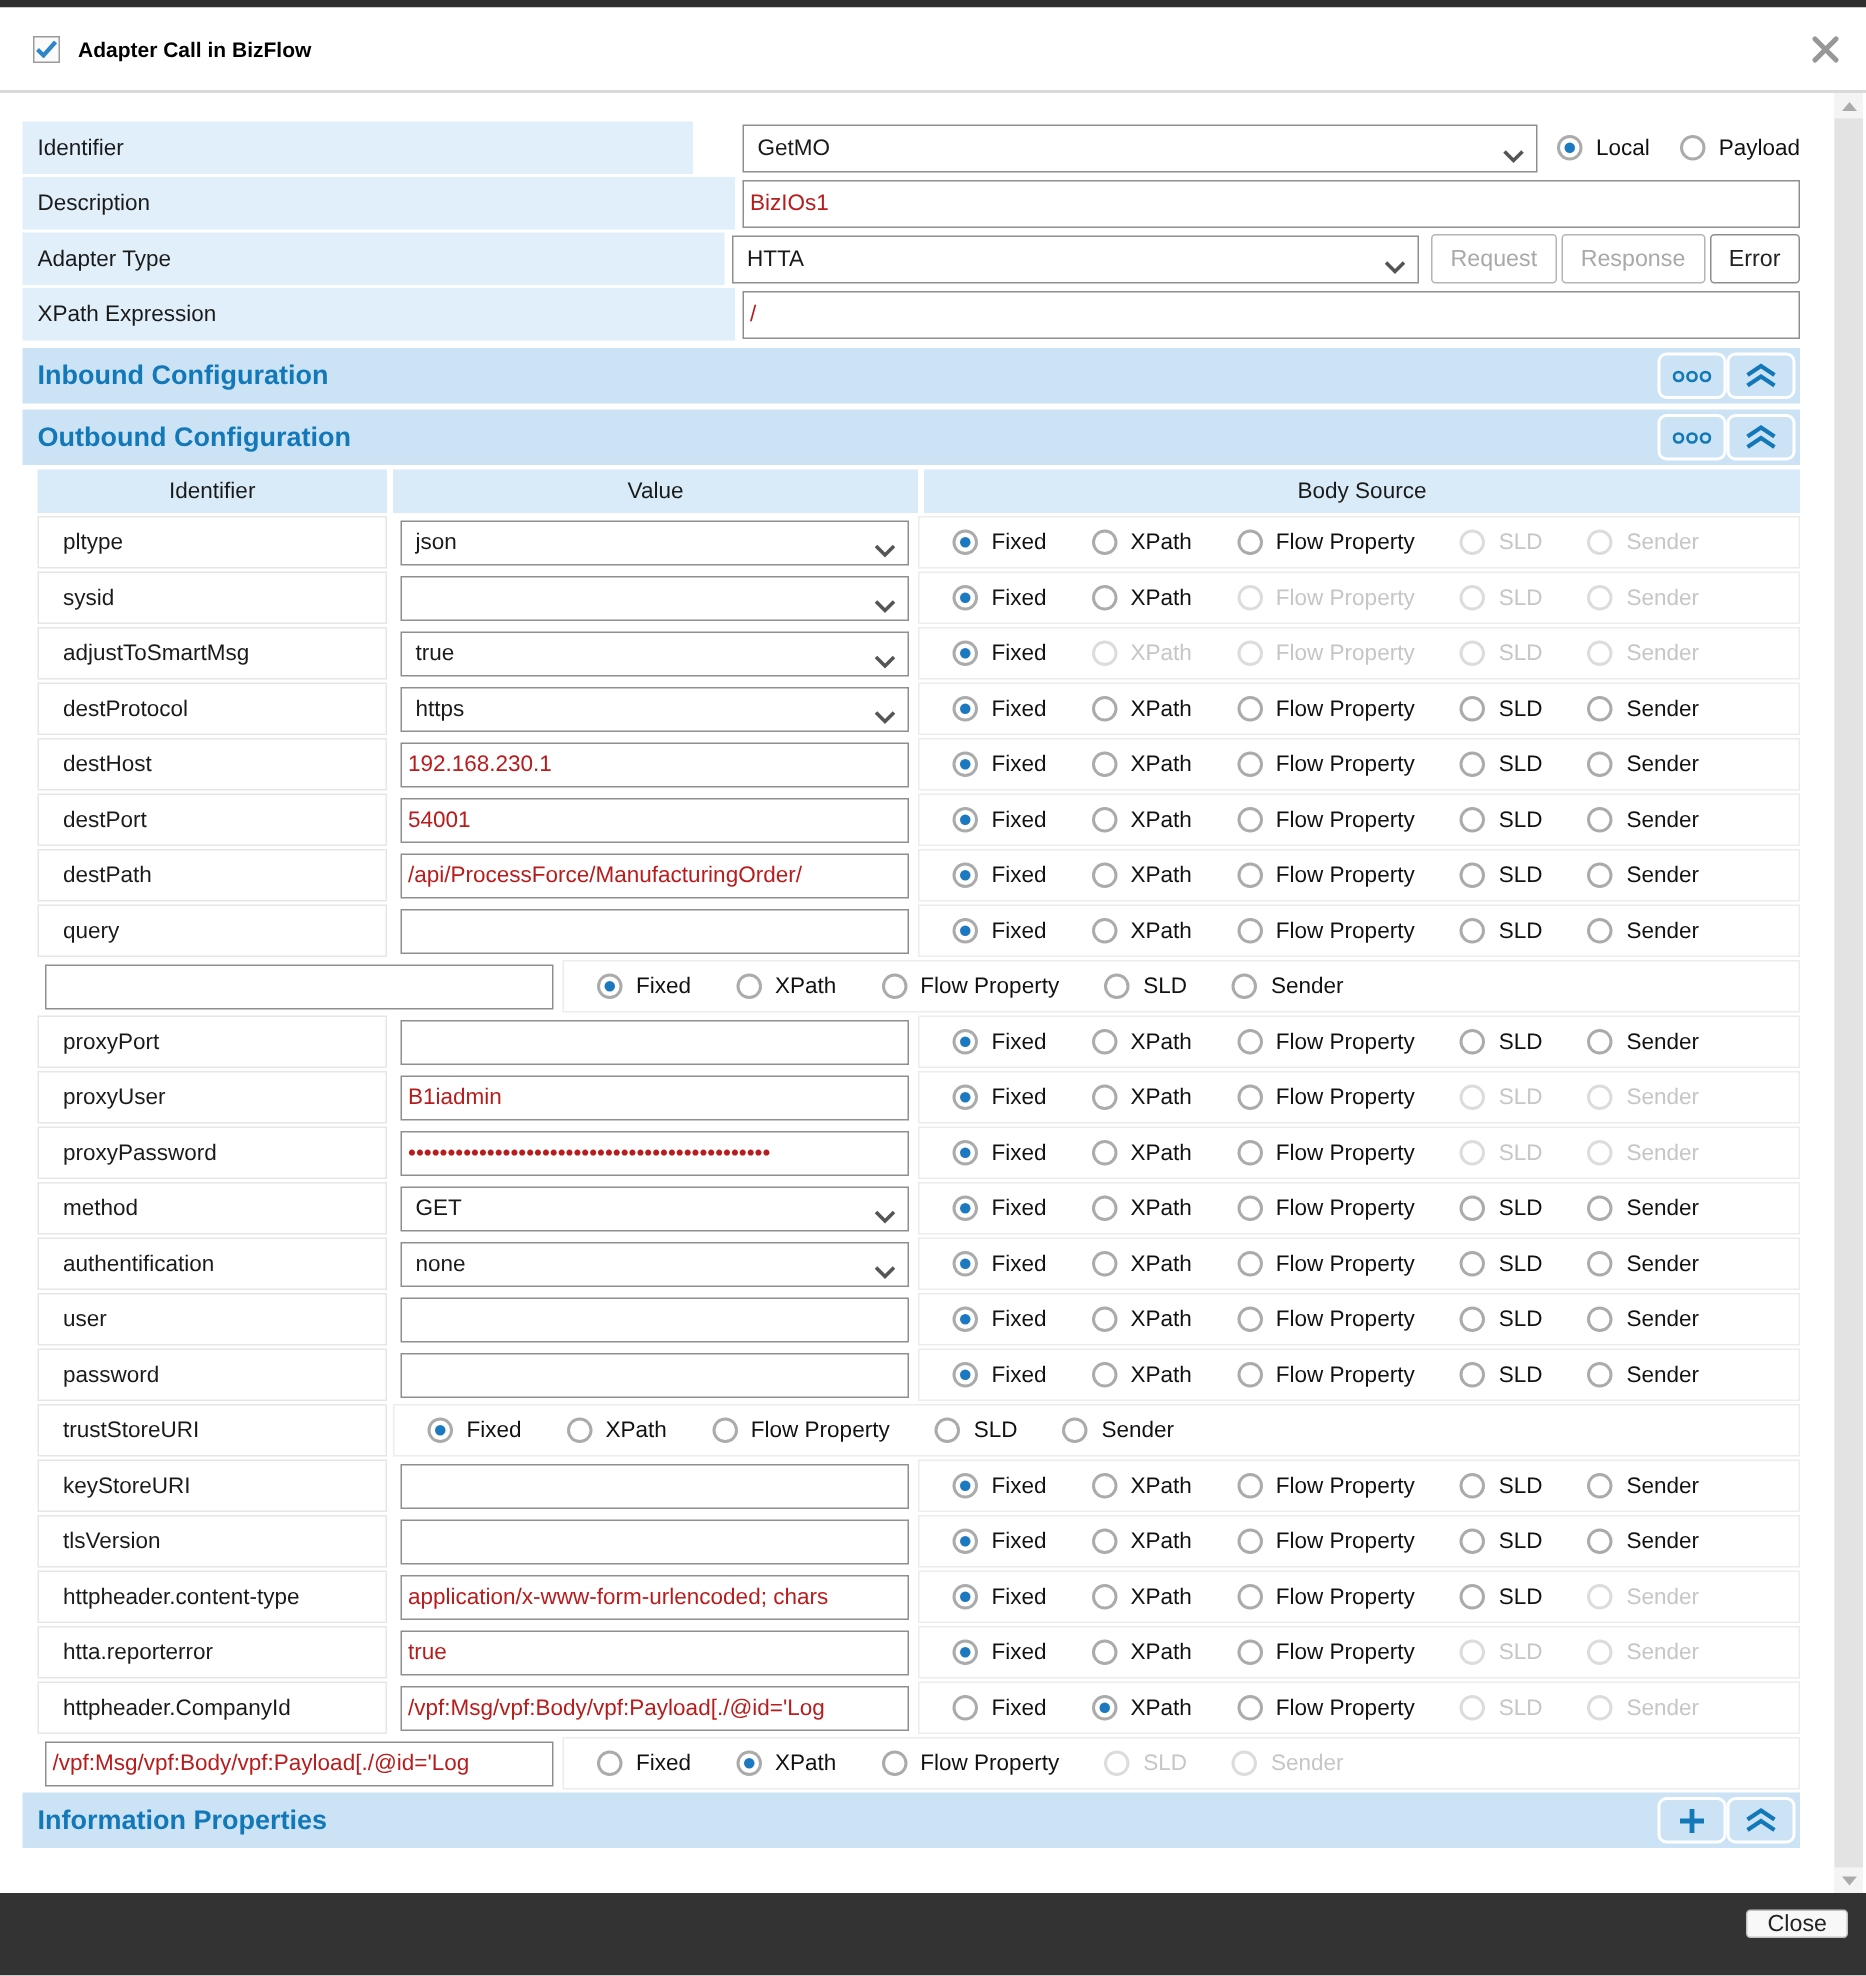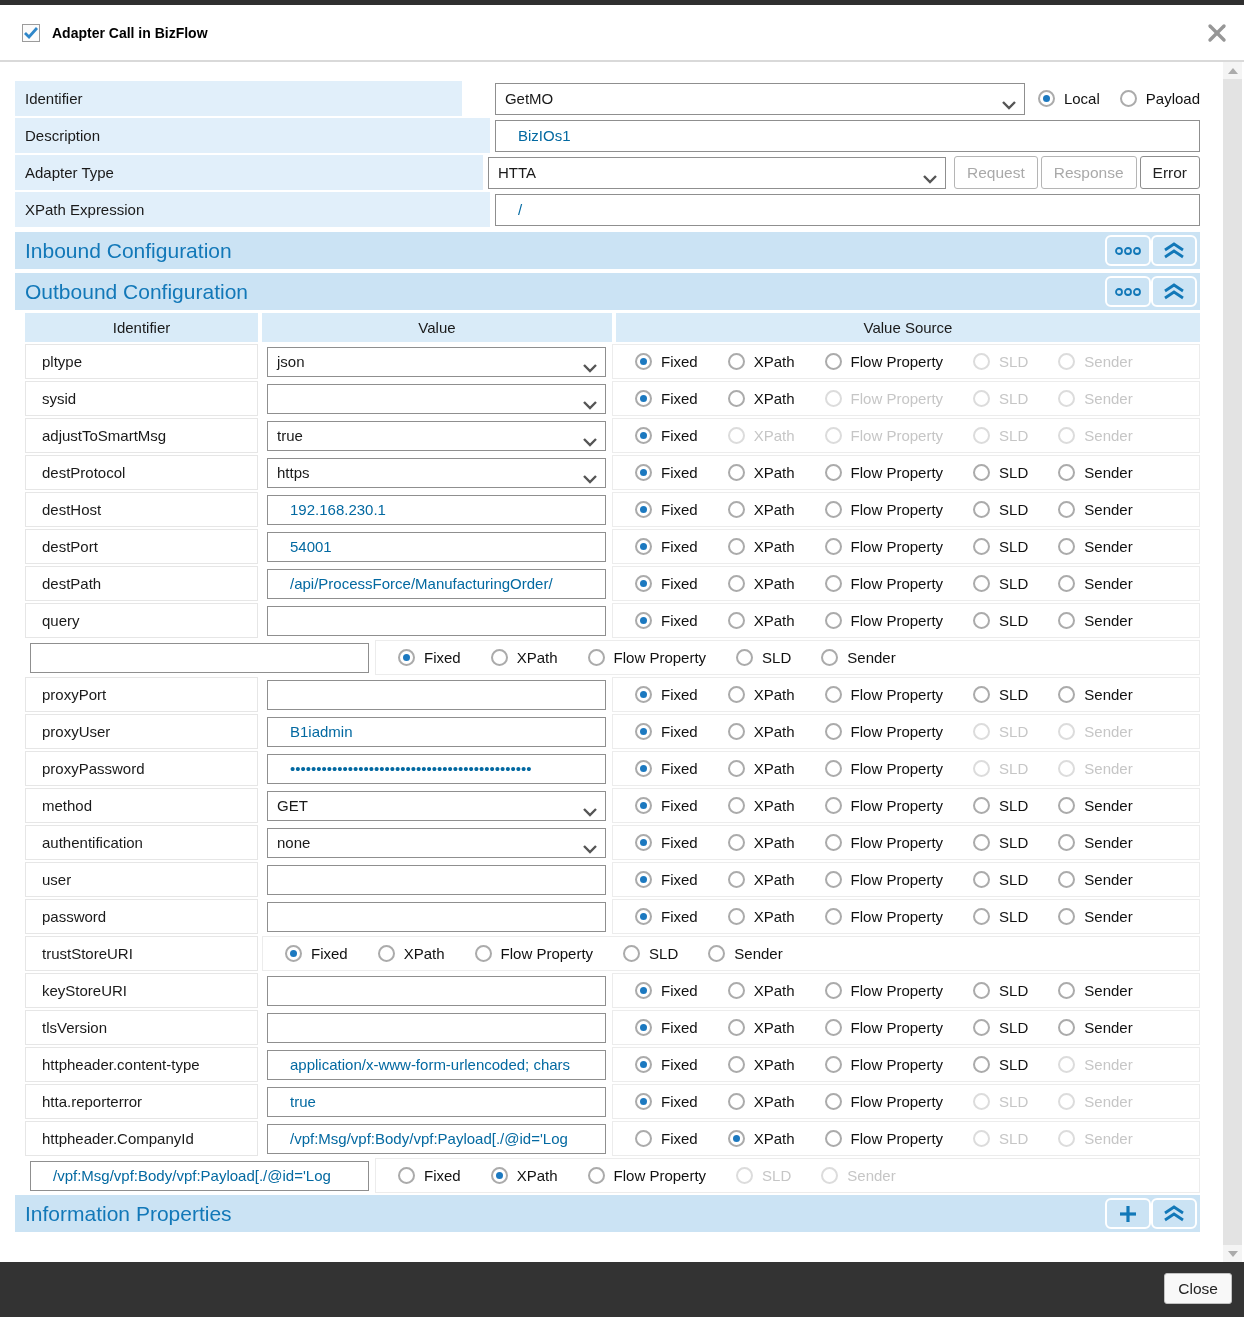--- a/index.html
+++ b/index.html
@@ -13,59 +13,59 @@
   .hdr-check{width:18px;height:18px;border:1px solid #9b9b9b;background:#fbfbfb;display:flex;align-items:center;justify-content:center;box-sizing:border-box;cursor:pointer;}
   .dlg-title{margin-left:12px;font-size:14px;font-weight:bold;color:#000000;}
   .hdr-close{margin-left:auto;width:26px;height:26px;display:flex;align-items:center;justify-content:center;cursor:pointer;}
   
   .content{margin:19px 0 0 15px;width:1185px;}
   .frow{display:flex;height:35px;margin-bottom:2px;}
   .flabel{width:475px;background:#e1effa;display:flex;align-items:center;padding-left:10px;box-sizing:border-box;font-size:15px;}
   .fval{flex:1;margin-left:5px;display:flex;align-items:center;}
   .selbox{position:relative;height:32px;border:1px solid #8f8f8f;background:#fff;display:flex;align-items:center;padding:0 28px 0 9px;box-sizing:border-box;font-size:15px;cursor:pointer;}
   .selbox .chev{position:absolute;right:8px;top:12px;}
-  .tinput{height:32px;border:1px solid #8f8f8f;background:#fff;font-size:15px;padding:0 22px;box-sizing:border-box;font-family:"Liberation Sans",sans-serif;color:#0369a1;}
+  .tinput{height:32px;border:1px solid #8f8f8f;background:#fff;font-size:15px;padding:0 4px;box-sizing:border-box;font-family:"Liberation Sans",sans-serif;color:#b91c1c;}
   .id-sel{width:530px;margin-left:28px;}
   .full{flex:1;}
   .at-sel{width:458px;}
   
   .rgroup{display:inline-flex;align-items:center;cursor:pointer;}
   .rad{width:17px;height:17px;border:2px solid #ababab;border-radius:50%;box-sizing:border-box;background:#fff;display:inline-flex;align-items:center;justify-content:center;flex:0 0 auto;}
   .rad.on::after{content:"";width:7px;height:7px;border-radius:50%;background:#1c79c0;}
   .rlabel{margin-left:9px;font-size:15px;color:#111;white-space:nowrap;}
   .rgroup.dis{cursor:default;}
   .rgroup.dis .rad{border-color:#dcdcdc;}
   .rgroup.dis .rlabel{color:#c6c6c6;}
   .scope-radios{display:flex;align-items:center;gap:20px;margin-left:13px;}
   
   .rre{display:flex;margin-left:8px;gap:3px;}
   .rre .btn{height:33px;padding:0 12px;background:#fff;border:1px solid #b5b5b5;border-radius:3px;font-size:15.5px;display:flex;align-items:center;box-sizing:border-box;}
   .btn.disabled{color:#a9a9a9;cursor:default;}
   .btn.active{color:#222;border-color:#8d8d8d;cursor:pointer;}
   
   .sect{height:37px;background:#cbe3f4;display:flex;align-items:center;padding:0 3px 0 10px;box-sizing:border-box;margin-bottom:4px;}
-  .sect-title{color:#1278b8;font-weight:normal;font-size:21px;}
+  .sect-title{color:#1278b8;font-weight:bold;font-size:18px;}
   .sect-btns{margin-left:auto;display:flex;}
   .icon-btn{width:46px;height:31px;border:2px solid #ffffff;border-radius:6px;display:flex;align-items:center;justify-content:center;cursor:pointer;box-sizing:border-box;}
   
   .otable{margin-left:10px;}
   .thead{display:flex;height:29px;margin-bottom:2px;}
   .th{background:#d9ebf8;display:flex;align-items:center;justify-content:center;font-size:15px;box-sizing:border-box;}
   .th1{width:233px;margin-right:4px;}
   .th2{width:350px;margin-right:4px;}
   .th3{flex:1;}
   .trow{display:flex;height:35px;margin-bottom:2px;}
   .cell-label{width:233px;margin-right:4px;border:1px solid #e6e6e6;display:flex;align-items:center;padding-left:16px;box-sizing:border-box;font-size:15px;background:#fff;}
   .cell-value{width:346px;margin-right:4px;display:flex;align-items:center;padding:0 2px 0 5px;box-sizing:border-box;}
   .cell-value .selbox,.cell-value .tinput{width:100%;height:30px;}
   .cell-value .selbox .chev{top:11px;}
   .cell-source{flex:1;border:1px solid #ececec;display:flex;align-items:center;padding-left:22px;box-sizing:border-box;gap:30px;background:#fff;}
   
   .footer{position:absolute;left:0;bottom:0;width:1244px;height:55px;background:#333333;}
-  .close-btn{position:absolute;right:12px;top:11px;height:31px;padding:0 13px;background:#f8f8f8;border:1px solid #c2c2c2;border-radius:3px;font-size:15.5px;color:#222;font-family:"Liberation Sans",sans-serif;cursor:pointer;}
+  .close-btn{position:absolute;right:12px;top:11px;height:19px;padding:0 13px;background:#f8f8f8;border:1px solid #c2c2c2;border-radius:3px;font-size:15.5px;color:#222;font-family:"Liberation Sans",sans-serif;cursor:pointer;}
   
   .sbar{position:absolute;top:62px;right:2px;width:19px;height:1200px;background:#eaeaea;}
   .sbtn{position:absolute;left:0;width:19px;height:17px;background:#f4f4f4;display:flex;align-items:center;justify-content:center;cursor:pointer;}
   .sbtn.up{top:0;}
   .sbtn.down{bottom:0;}
   .tri-up{width:0;height:0;border-left:5px solid transparent;border-right:5px solid transparent;border-bottom:6px solid #ababab;}
   .tri-down{width:0;height:0;border-left:5px solid transparent;border-right:5px solid transparent;border-top:6px solid #ababab;}
   .sthumb{position:absolute;left:0;top:17px;width:19px;height:1166px;background:#e3e3e3;cursor:grab;}
 </style>
 </head>
@@ -184,21 +184,21 @@
           <polyline points="2,15 11,9 20,15" fill="none" stroke="#1278b8" stroke-width="2.8"></polyline>
         </svg>
       </span>
     </span>
   </div>
 
   <div class="otable">
     <div class="thead">
       <div class="th th1">Identifier</div>
       <div class="th th2">Value</div>
-      <div class="th th3">Value Source</div>
+      <div class="th th3">Body Source</div>
     </div>
     <div>
         <div class="trow">
     <div class="cell-label">pltype</div>
     <div class="cell-value">
             <div class="selbox">
               <span>json</span>
               <span class="chev"><svg width="14" height="9">
                   <polyline points="1,1 7,7 13,1" fill="none" stroke="#555" stroke-width="2.4"></polyline>
                 </svg></span>

